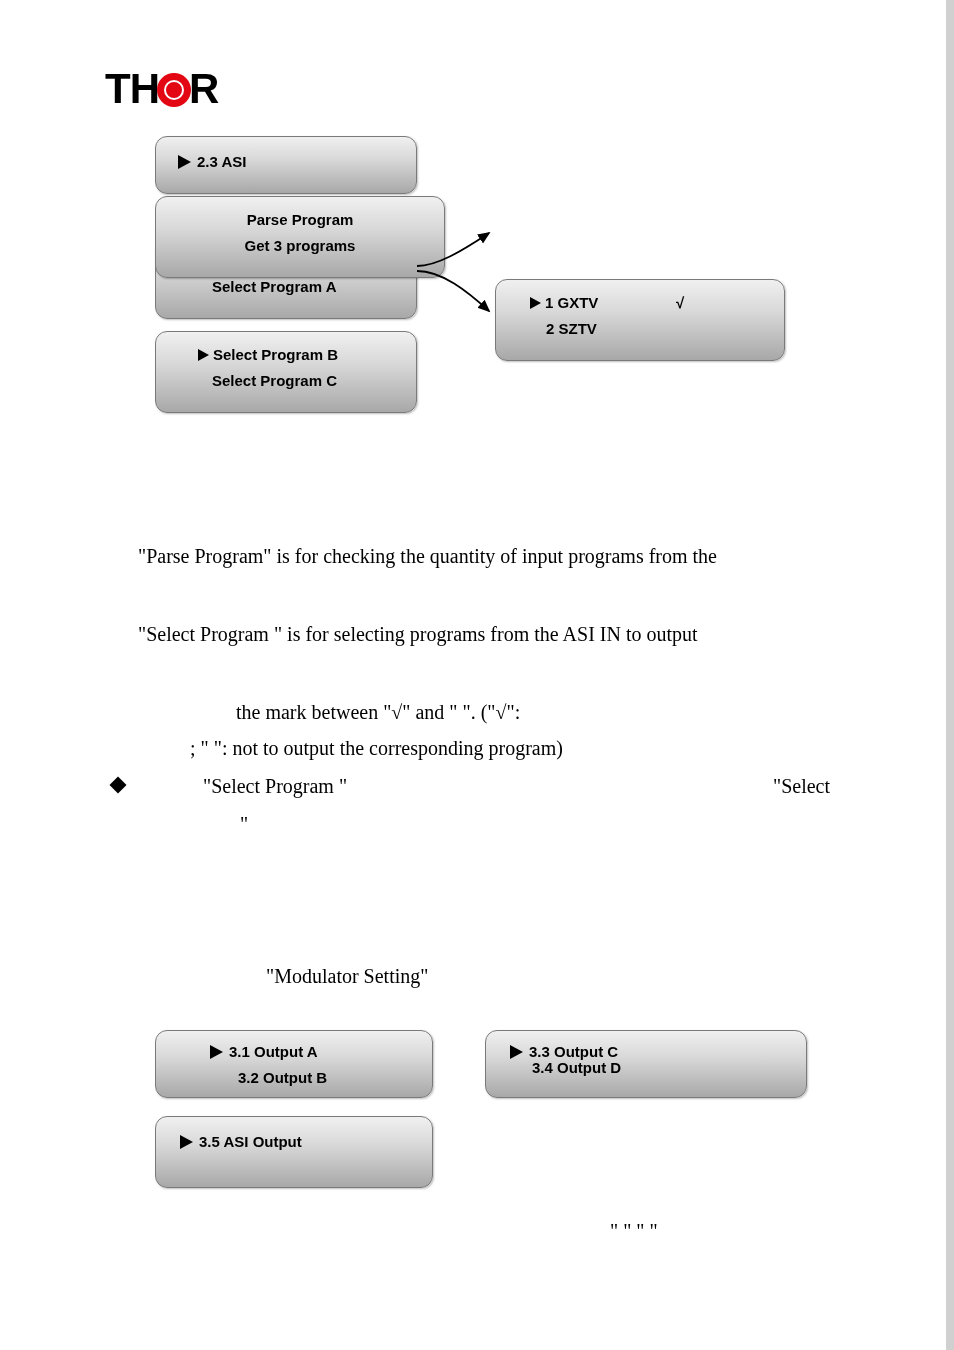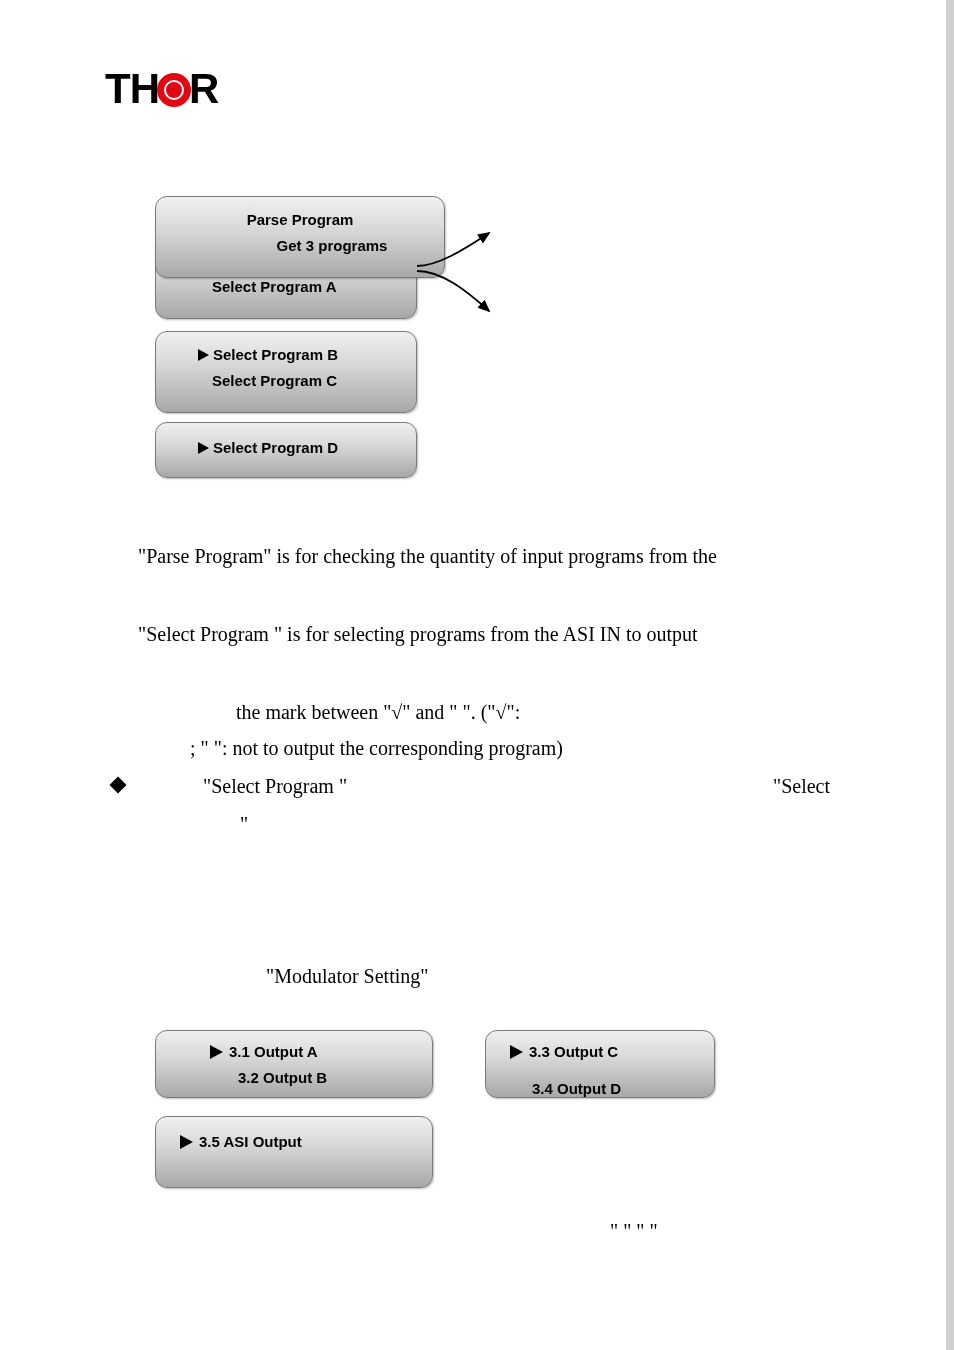--- a/index.html
+++ b/index.html
@@ -138,51 +138,58 @@
 <body>
 
 <div class="page-border"></div>
 
 <div class="logo">
   <span>TH</span><span class="logo-icon"></span><span>R</span>
 </div>
 
 <div class="diagram1">
 
+  <div class="menu-box" style="top:0; left:0; height:58px;">
+    <span class="menu-line" style="top:16px; left:22px;">
+      <span class="tri"></span><span>2.3 ASI</span>
+    </span>
+  </div>
 
   <div class="down-arrow" style="top:62px; left:112px;">
     <div class="stem"></div>
       <div class="head"></div>
   </div>
 
   <div class="menu-box tall" style="top:101px; left:0;">
     <span class="menu-line" style="top:14px; left:42px;">
       <span class="tri-small"></span><span>Parse Program</span>
     </span>
     <span class="menu-line" style="top:40px; left:56px;">Select Program A</span>
   </div>
 
   <div class="menu-box tall" style="top:195px; left:0;">
     <span class="menu-line" style="top:14px; left:42px;">
       <span class="tri-small"></span><span>Select Program B</span>
     </span>
     <span class="menu-line" style="top:40px; left:56px;">Select Program C</span>
   </div>
 
-  <div class="menu-box" style="top:286px; left:0; height:56px;">
-    <span class="menu-line" style="top:16px; left:42px;">
-      <span class="tri-small"></span><span>Select Program D</span>
-    </span>
-  </div>
 
   <div class="menu-box wide tall" style="top:60px; left:340;">
     <span class="menu-line" style="top:14px; left:0; width:100%; text-align:center;">Parse Program</span>
-    <span class="menu-line" style="top:40px; left:0; width:100%; text-align:center;margin-left:32px;">Get 3 programs</span>
-  </div>
-
+    <span class="menu-line" style="top:40px; left:0; width:100%; text-align:center;">Get 3 programs</span>
+  </div>
+
+  <div class="menu-box wide tall" style="top:143px; left:340px;">
+    <span class="menu-line" style="top:14px; left:34px;">
+      <span class="tri-small"></span><span>1 GXTV</span>
+    </span>
+    <span class="menu-line" style="top:14px; left:180px;">√</span>
+    <span class="menu-line" style="top:40px; left:50px;">2 SZTV</span>
+  </div>
 
   <svg class="connector" style="top:95px; left:262px;" width="80" height="90">
     <defs>
       <marker id="ah1" markerWidth="8" markerHeight="8" refX="6" refY="3" orient="auto">
         <path d="M0,0 L7,3 L0,6 Z" fill="#000"></path>
       </marker>
     </defs>
     <path d="M0,35 C20,35 45,20 72,2" stroke="#000" stroke-width="1.8" fill="none" marker-end="url(#ah1)"></path>
   </svg>
   <svg class="connector" style="top:130px; left:262px;" width="80" height="60">
@@ -214,25 +221,25 @@
 <div class="body-text" style="top:960px; left:266px;">"Modulator Setting"</div>
 
 <div class="diagram2">
   <div class="menu-box tall" style="top:0; left:0; width:278px; height:68px;">
     <span class="menu-line" style="top:12px; left:24px;padding-left:30px;">
       <span class="tri"></span><span>3.1 Output A</span>
     </span>
     <span class="menu-line" style="top:38px; left:46px;margin-left:36px;">3.2 Output B</span>
   </div>
 
-  <div class="menu-box tall" style="top:0; left:330px; width:230px; height:68px;text-align:center;">
+  <div class="menu-box tall" style="top:0; left:330px; width:322px; height:68px;text-align:center;">
     <span class="menu-line" style="top:12px; left:24px;">
       <span class="tri"></span><span>3.3 Output C</span>
     </span>
-    <span class="menu-line" style="top:49px; left:46px;">3.4 Output D</span>
+    <span class="menu-line" style="top:28px; left:46px;">3.4 Output D</span>
   </div>
 
   <div class="menu-box" style="top:86px; left:0; width:278px; height:72px;">
     <span class="menu-line" style="top:16px; left:24px;">
       <span class="tri"></span><span>3.5 ASI Output</span>
     </span>
   </div>
 </div>
 
 <div class="body-text" style="top:1215px; left:610px; font-size:20px;">"     " "     "</div>

